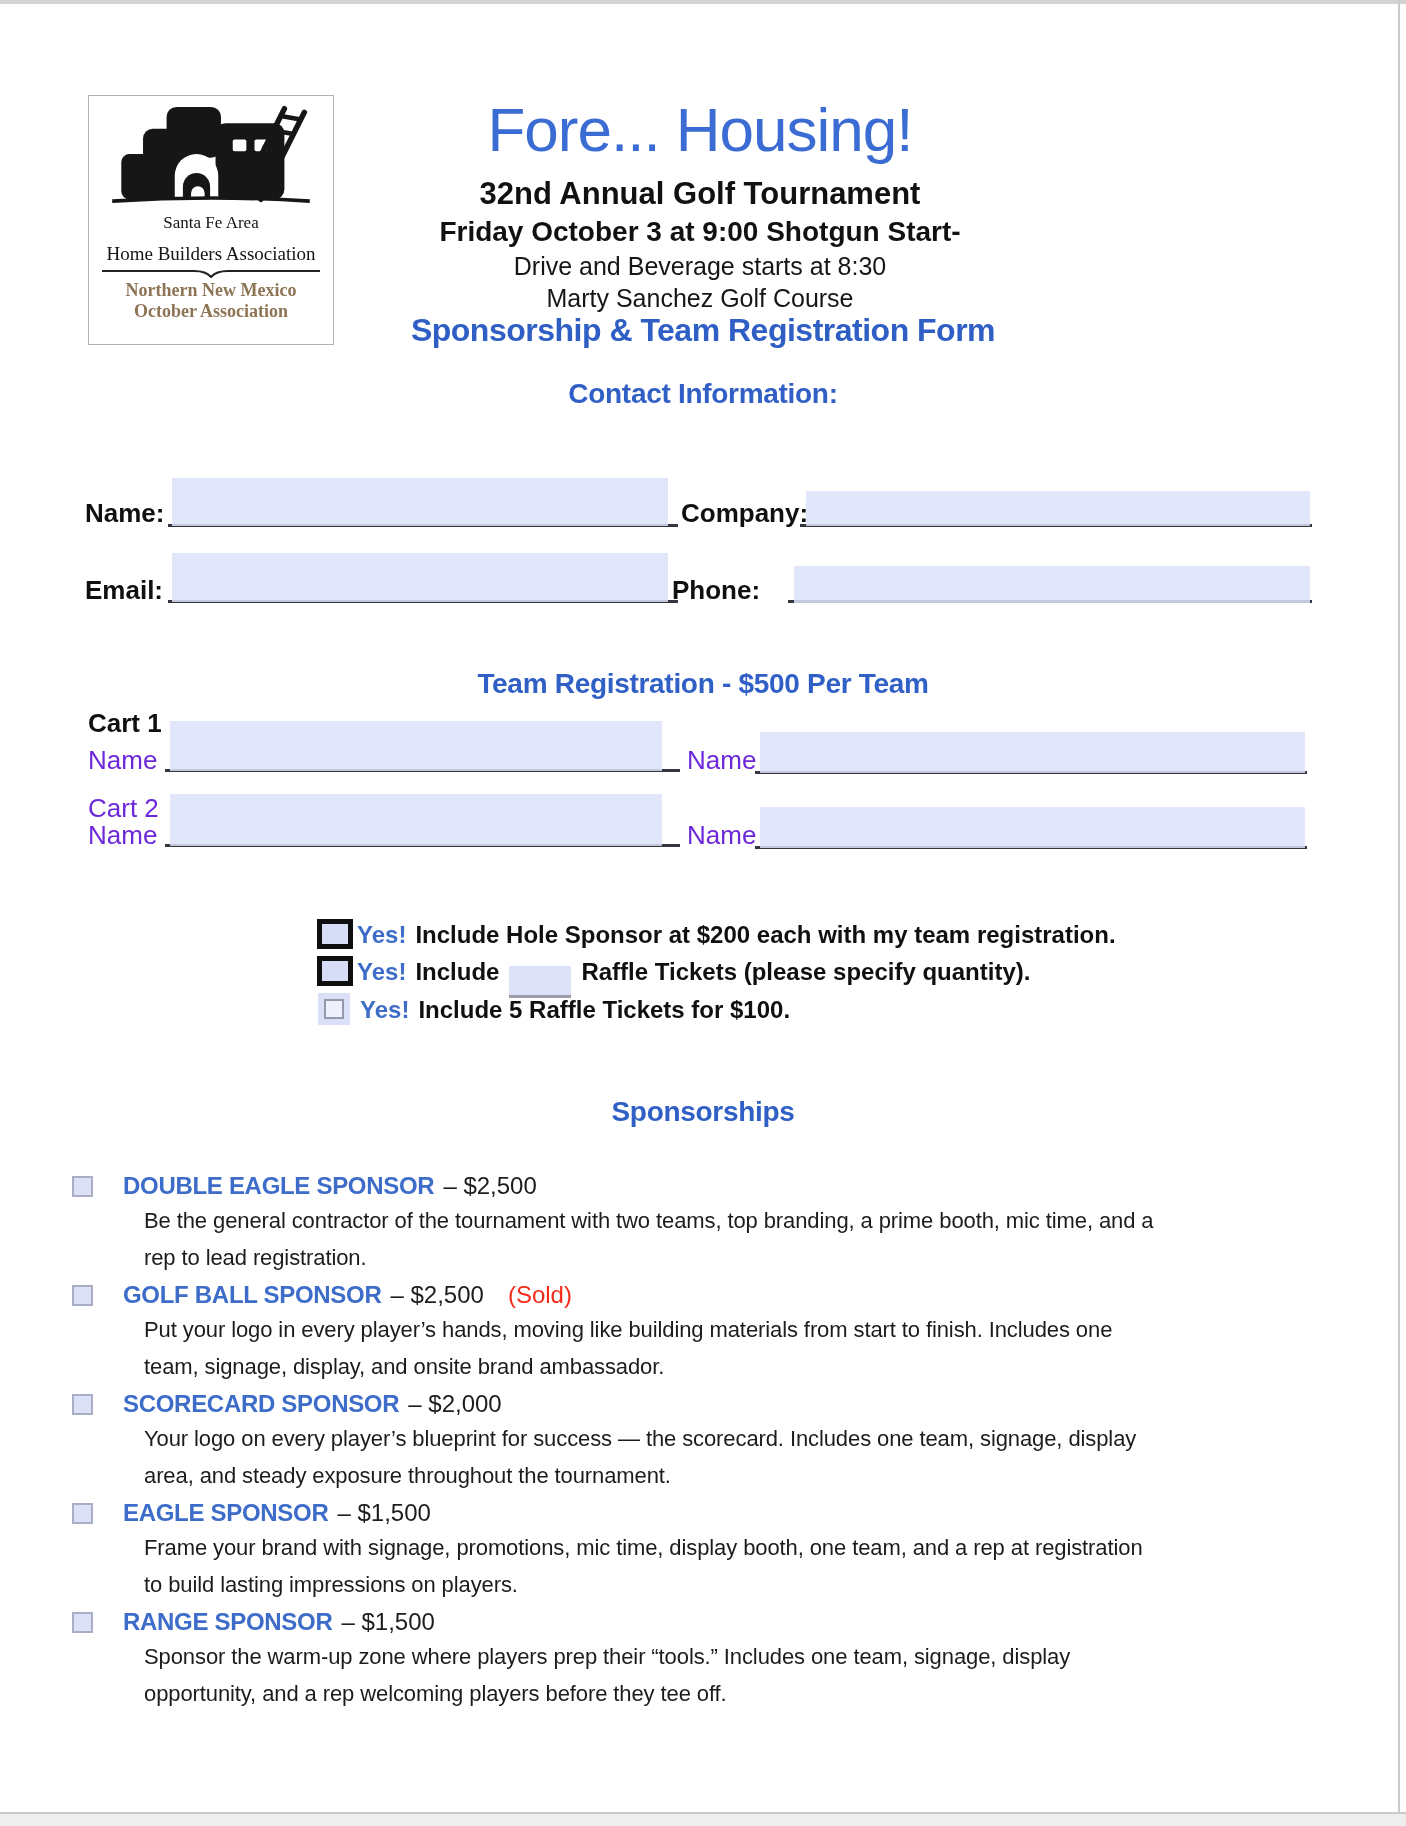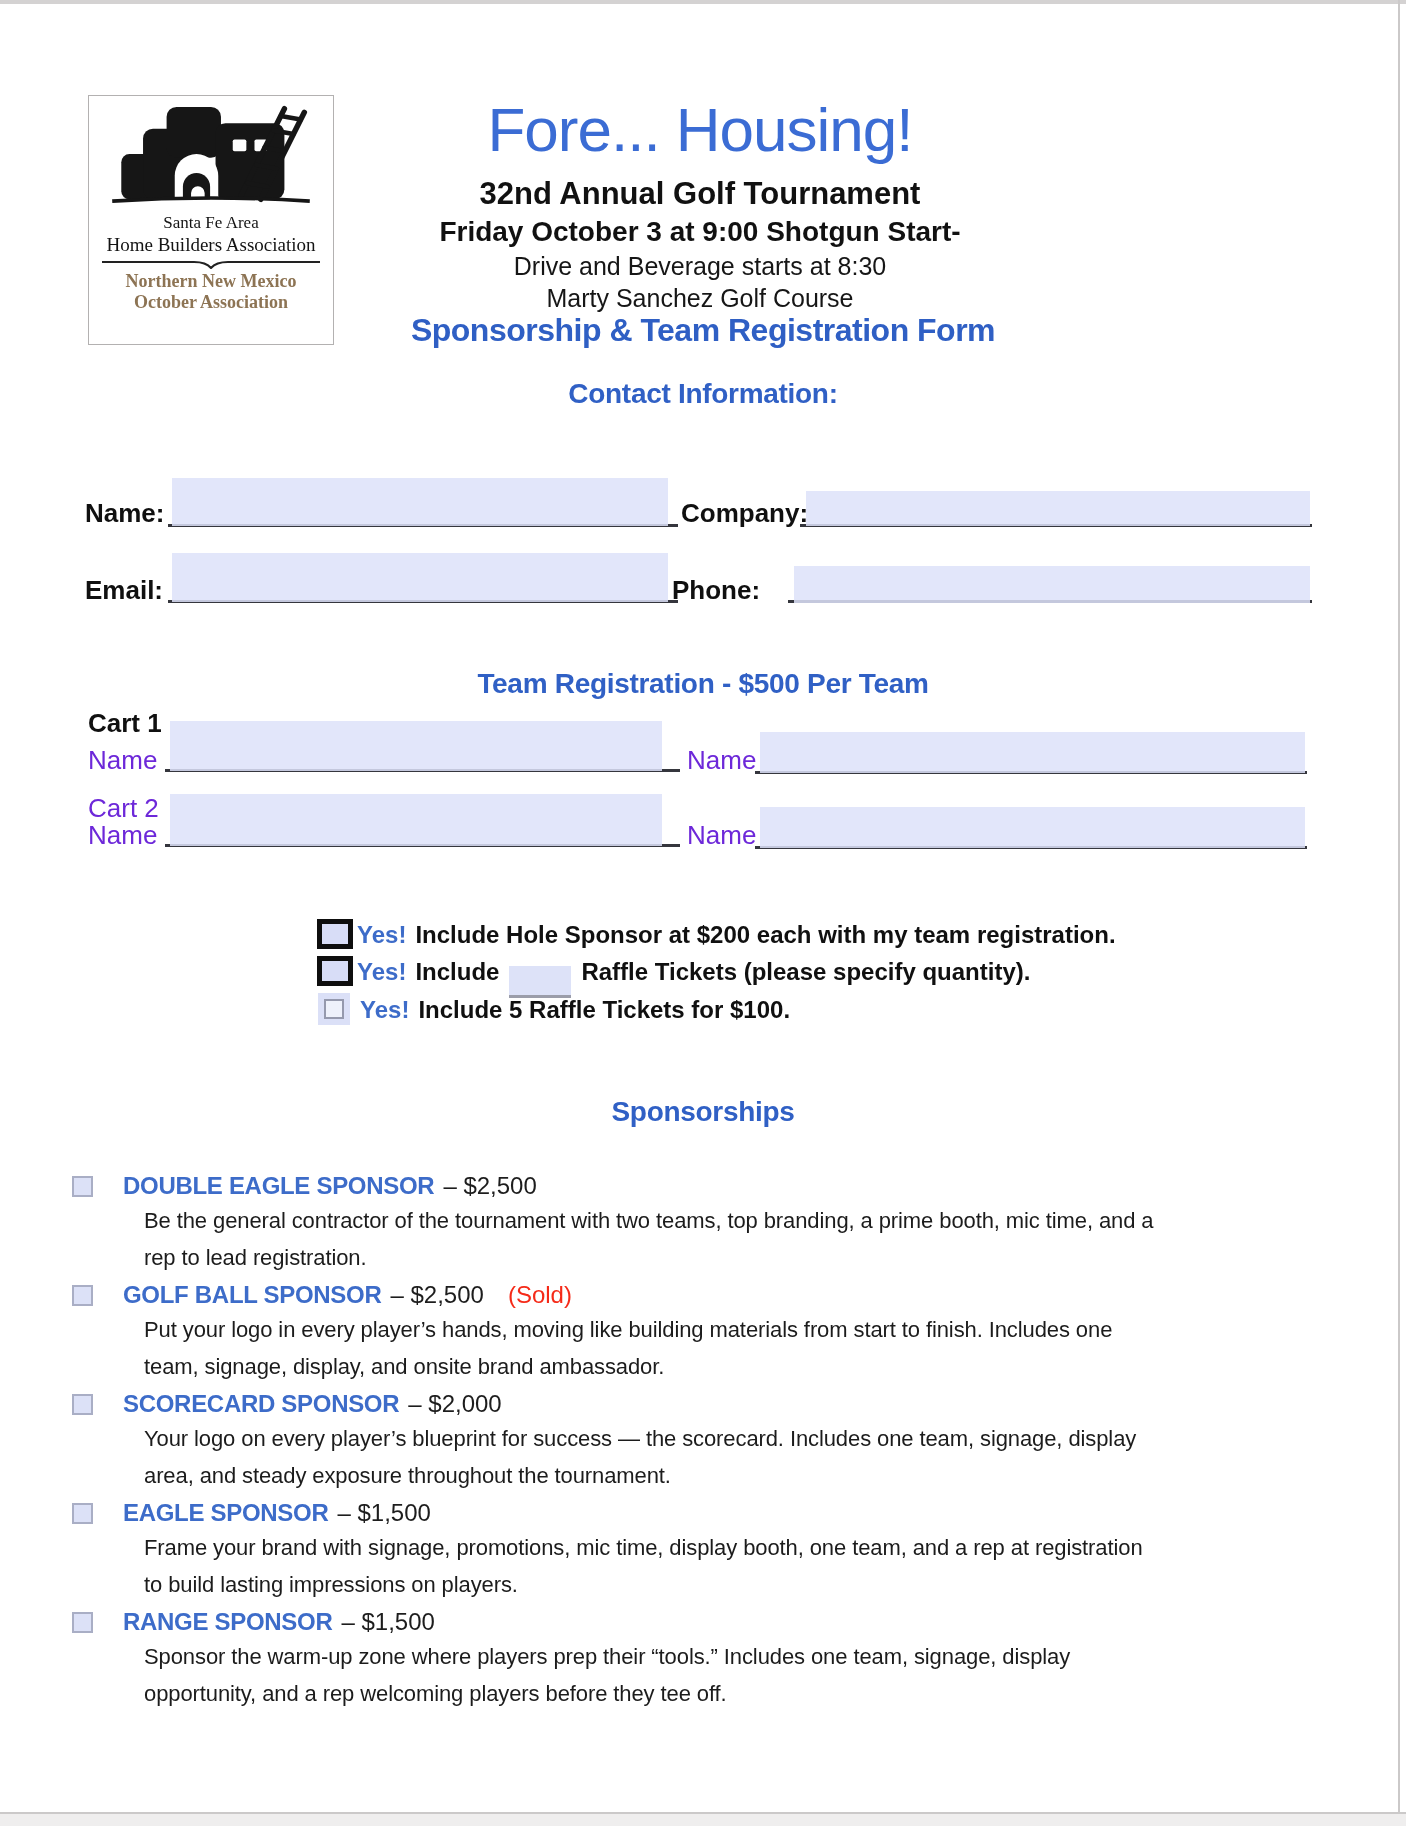--- a/index.html
+++ b/index.html
@@ -13,21 +13,21 @@
   .bottom-edge { position:absolute; left:0; top:1812px; width:1406px; height:2px; background:#cbc9c9; }
   .below-page  { position:absolute; left:0; top:1814px; width:1406px; height:12px; background:#efeeee; }
 
   
   .logo-box {
     position:absolute; left:88px; top:95px; width:246px; height:250px;
     border:1px solid #b3b1b1; text-align:center; background:#fff;
   }
   .logo-art { display:block; margin:0 auto; }
   .logo-t1 { font-family:"Liberation Serif", serif; font-size:17px; color:#141414; margin-top:1px; }
-  .logo-t2 { font-family:"Liberation Serif", serif; font-size:19px; color:#141414; margin-top:1px; }
+  .logo-t2 { font-family:"Liberation Serif", serif; font-size:19px; color:#141414; margin-top:10px; }
   .logo-divider { display:block; margin:3px auto 2px auto; }
   .logo-b1, .logo-b2 { font-family:"Liberation Serif", serif; font-size:18px; font-weight:bold; color:#8d7454; }
 
   
   .header-text { position:absolute; left:330px; top:86px; width:740px; text-align:center;margin-top:8px; }
   .main-title  { font-size:62px; line-height:72px; color:#3b6cd4; letter-spacing:-1px; }
   .event-title { font-size:31px; line-height:40px; font-weight:bold; color:#111; margin-top:8px; }
   .event-datetime { font-size:28px; line-height:36px; font-weight:bold; color:#111; }
   .event-detail { font-size:25px; line-height:32px; color:#161616; }
 

